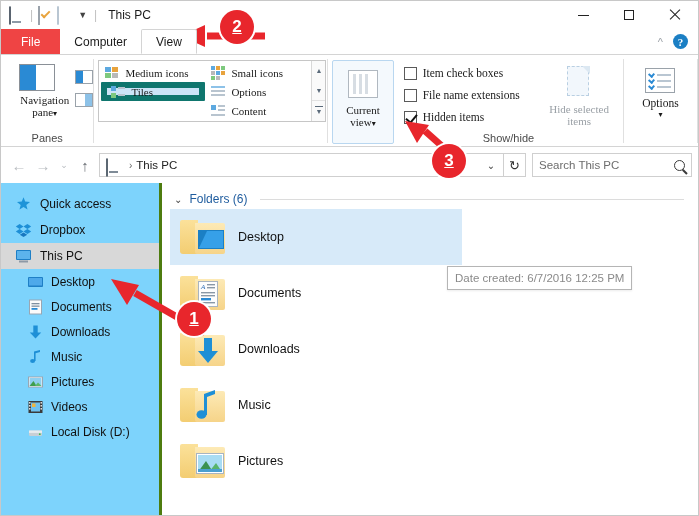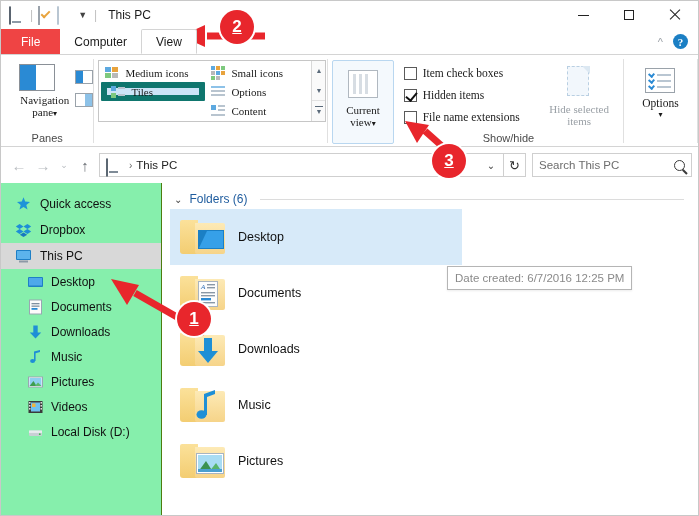--- a/index.html
+++ b/index.html
@@ -235,21 +235,21 @@
     width:11px;height:11px;border:1.6px solid #3a3a3a;border-radius:50%;position:relative;
   }
   .search-ico::after{
     content:"";position:absolute;right:-4px;bottom:-3px;width:6px;height:1.6px;
     background:#3a3a3a;transform:rotate(45deg);
   }
 
   
   .bodywrap { position:absolute; left:0; top:182px; width:697px; height:332px; display:flex; }
   .sidebar {
-    width:161px; height:332px; background:#86efac; border-right:1px solid #4d7c0f;
+    width:161px; height:332px; background:#7dd3fc; border-right:3px solid #4d7c0f;
     padding-top:8px; overflow:hidden;
   }
   .nav-item{
     height:26px; display:flex; align-items:center; gap:8px; padding-left:14px;
     font-size:12px; color:#111; cursor:default;
   }
   .nav-item.child{ padding-left:26px; height:25px; gap:7px; }
   .nav-item.sel{ background:#d8d8d8; }
   .nav-ico{ width:17px;height:16px;flex:0 0 17px;position:relative; }
 
@@ -453,26 +453,26 @@
       <div class="rgroup-label"></div>
     </div>
 
     <div class="rgroup showhide-group">
       <div class="rgroup-body" style="flex-direction:column;padding-top:7px;">
         <div class="chk-row">
           <span class="chkbox"></span>
           <span>Item check boxes</span>
         </div>
         <div class="chk-row">
+          <span class="chkbox"></span>
+          <span>File name extensions</span>
+        </div>
+        <div class="chk-row">
           <span class="chkbox on"></span>
           <span>Hidden items</span>
-        </div>
-        <div class="chk-row">
-          <span class="chkbox"></span>
-          <span>File name extensions</span>
         </div>
       </div>
       <div class="rgroup-label" style="text-align:right;padding-right:6px;">Show/hide</div>
     </div>
 
     <div class="rgroup" style="width:86px;">
       <div class="rgroup-body">
         <div class="hide-sel-btn">
           <div class="hidesel-ico">
             <span class="pg"></span>

